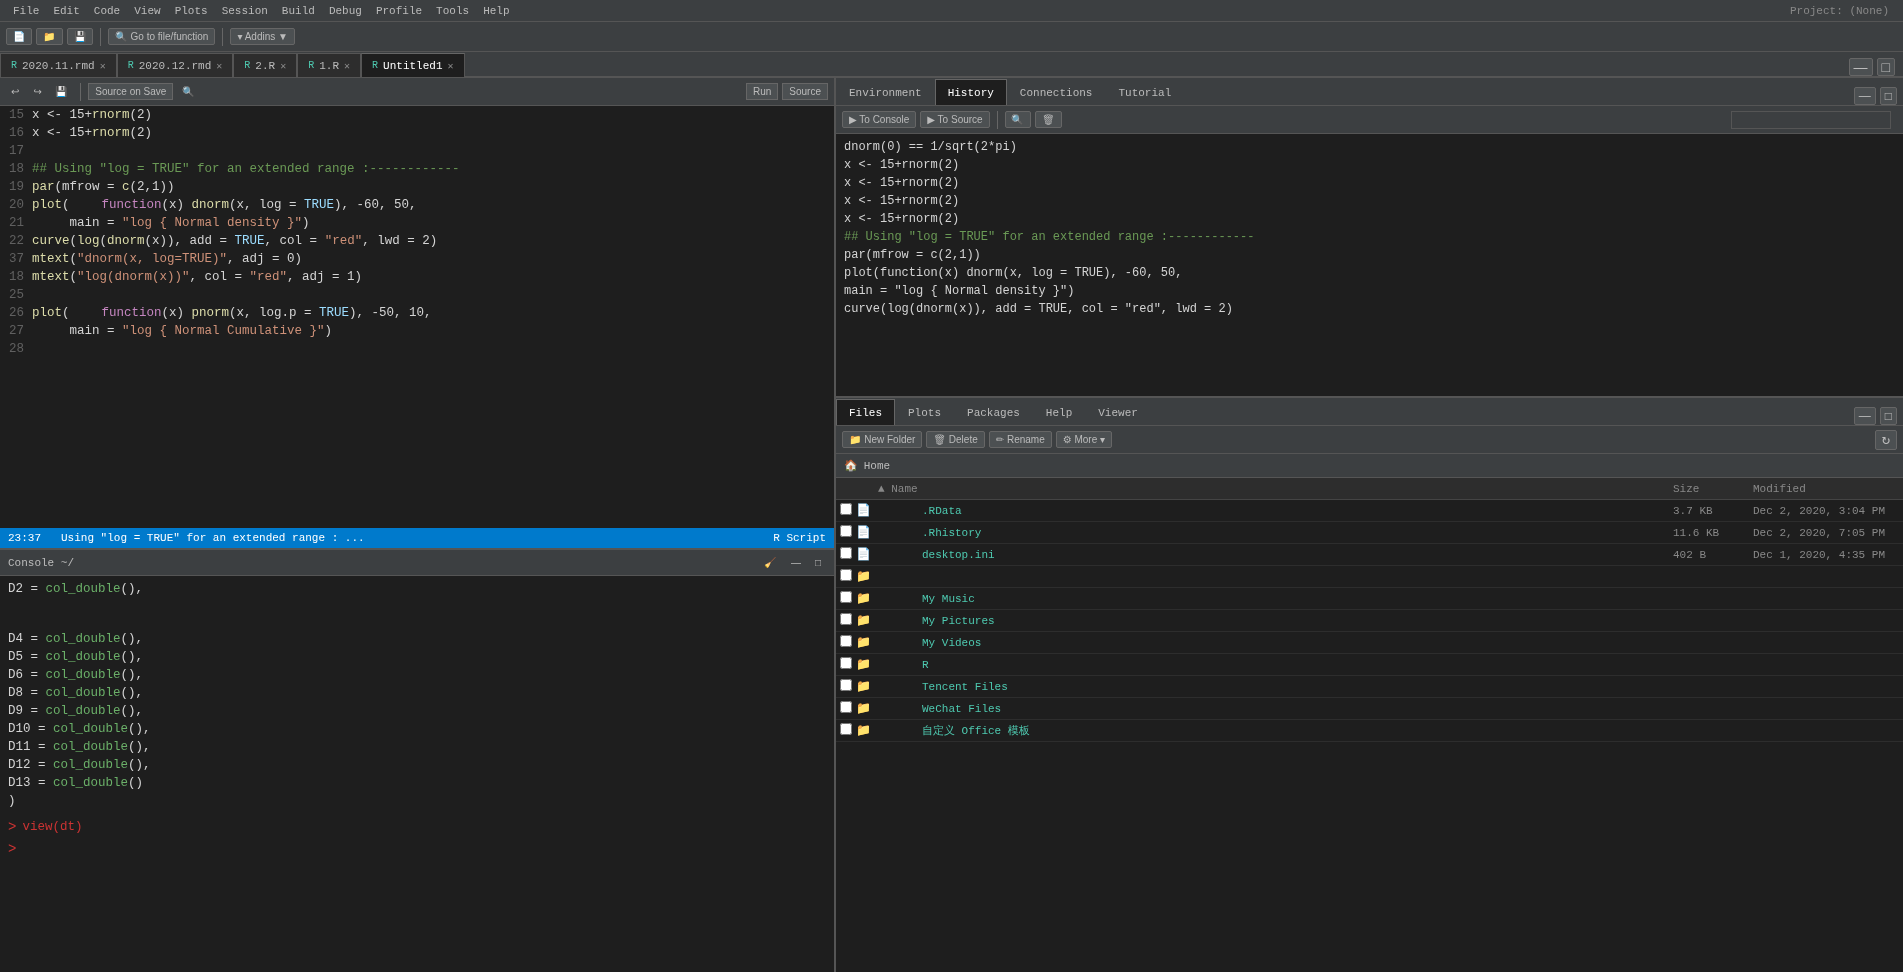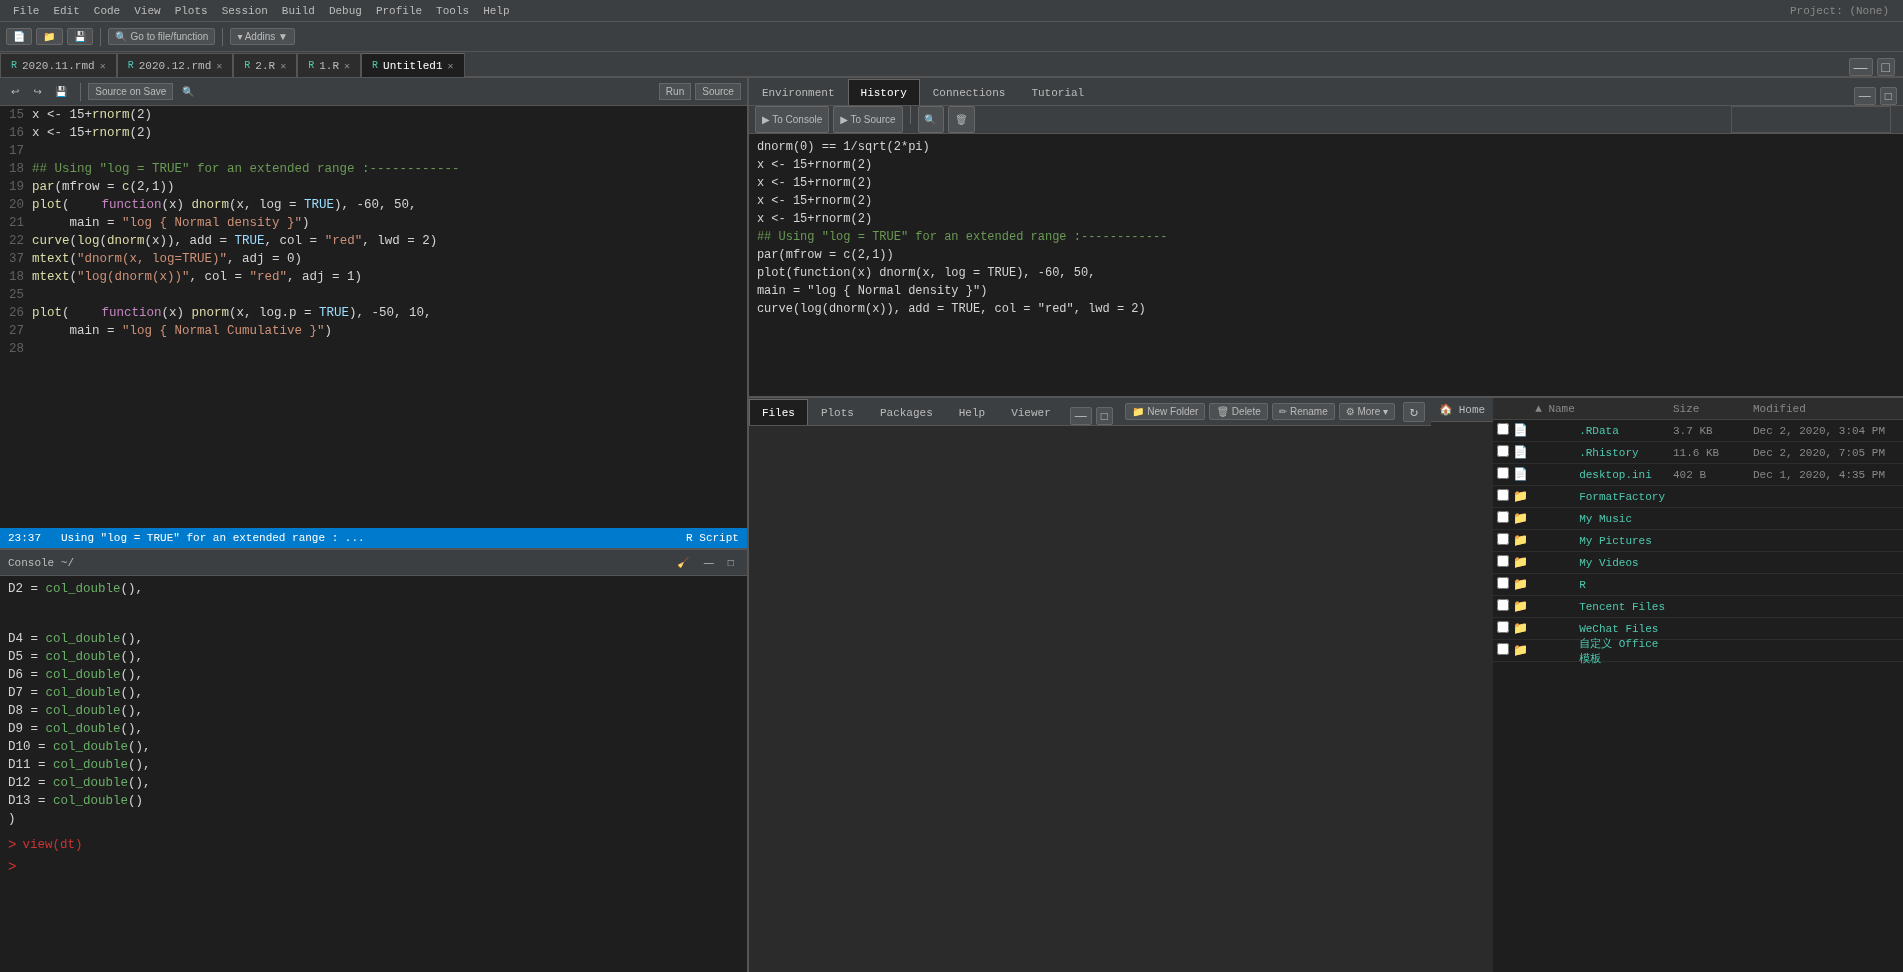--- a/index.html
+++ b/index.html
@@ -238,40 +238,41 @@
     .panel-tab.active {
       background: #1e1e1e;
       color: #fff;
       border-color: #666;
       border-bottom-color: #1e1e1e;
     }
     .panel-toolbar {
       background: #3c3f41;
       height: 28px;
       display: flex;
+      align-items: center;
       padding: 0 6px;
       gap: 4px;
       border-bottom: 1px solid #555;
       flex-shrink: 0;
     }
     .history-content {
       flex: 1;
       background: #1e1e1e;
       padding: 4px 8px;
       overflow: hidden;
       font-size: 12px;
       line-height: 18px;
       color: #d4d4d4;
     }
 
     
     .bottom-right {
       flex: 1;
       display: flex;
-      flex-direction: row;
+      flex-direction: column;
       background: #2b2b2b;
     }
     .files-panel-tabs {
       background: #3c3f41;
       height: 28px;
       display: flex;
       align-items: flex-end;
       border-bottom: 1px solid #555;
       flex-shrink: 0;
     }
@@ -552,21 +553,20 @@
           <button class="ed-btn">🧹</button>
           <button class="ed-btn">—</button>
           <button class="ed-btn">□</button>
         </div>
       </div>
       <div class="console-body">
         <div style="color:#d4d4d4;">  D2  = <span style="color:#6aaf68;">col_double</span>(),</div>
         <div style="color:#d4d4d4;margin-top:32px;">  D4  = <span style="color:#6aaf68;">col_double</span>(),</div>
         <div style="color:#d4d4d4;">  D5  = <span style="color:#6aaf68;">col_double</span>(),</div>
         <div style="color:#d4d4d4;">  D6  = <span style="color:#6aaf68;">col_double</span>(),</div>
-        <div style="color:#d4d4d4;">  D7  = <span style="color:#6aaf68;">col_double</span>(),</div>
         <div style="color:#d4d4d4;">  D8  = <span style="color:#6aaf68;">col_double</span>(),</div>
         <div style="color:#d4d4d4;">  D9  = <span style="color:#6aaf68;">col_double</span>(),</div>
         <div style="color:#d4d4d4;">  D10 = <span style="color:#6aaf68;">col_double</span>(),</div>
         <div style="color:#d4d4d4;">  D11 = <span style="color:#6aaf68;">col_double</span>(),</div>
         <div style="color:#d4d4d4;">  D12 = <span style="color:#6aaf68;">col_double</span>(),</div>
         <div style="color:#d4d4d4;">  D13 = <span style="color:#6aaf68;">col_double</span>()</div>
         <div style="color:#d4d4d4;">)</div>
         <div style="height:8px;"></div>
         <div style="display:flex; align-items:center; gap:6px;">
           <span class="console-prompt">&gt;</span>
@@ -668,21 +668,20 @@
         <div class="files-row">
           <div class="files-checkbox"><input type="checkbox" style="width: 12px; height: 12px;"></div>
           <div class="files-icon file">📄</div>
           <div class="files-name">desktop.ini</div>
           <div class="files-size">402 B</div>
           <div class="files-modified">Dec 1, 2020, 4:35 PM</div>
         </div>
         <div class="files-row">
           <div class="files-checkbox"><input type="checkbox" style="width: 12px; height: 12px;"></div>
           <div class="files-icon folder">📁</div>
-          <div class="files-name">FormatFactory</div>
           <div class="files-size"></div>
           <div class="files-modified"></div>
         </div>
         <div class="files-row">
           <div class="files-checkbox"><input type="checkbox" style="width: 12px; height: 12px;"></div>
           <div class="files-icon folder">📁</div>
           <div class="files-name">My Music</div>
           <div class="files-size"></div>
           <div class="files-modified"></div>
         </div>

